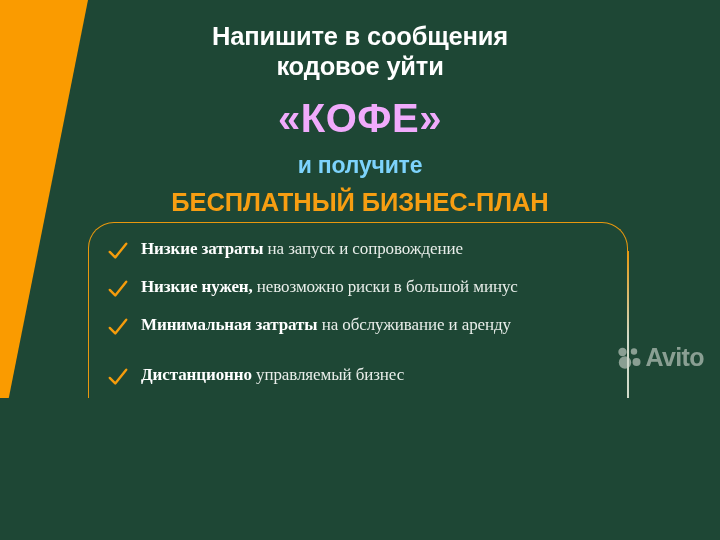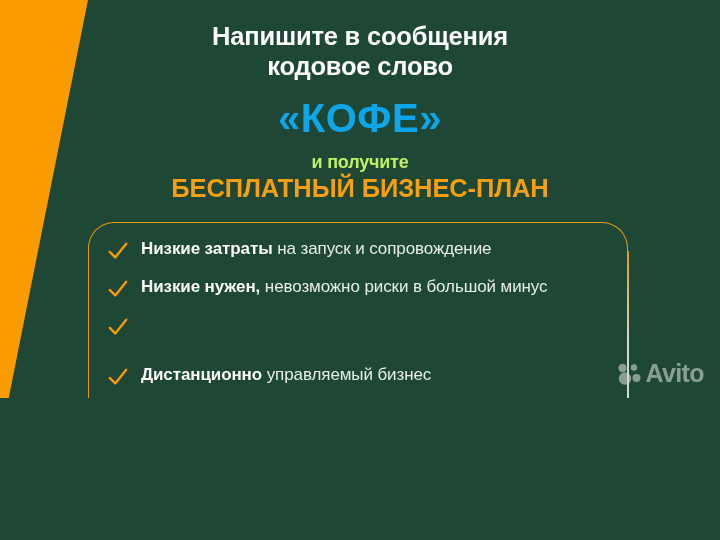--- a/index.html
+++ b/index.html
@@ -43,41 +43,41 @@
     z-index: 5;
   }
   .h-line1 {
     color: #ffffff;
     font-size: 25.5px;
     font-weight: bold;
     line-height: 1.17;
     letter-spacing: -0.2px;
   }
   .h-code {
-    color: #0ea5e9;
+    color: #f0abfc;
     font-size: 40px;
     font-weight: bold;
     line-height: 1.0;
     margin-top: 16px;
     letter-spacing: 0.5px;
   }
   .h-line3 {
-    color: #bef264;
-    font-size: 18px;
+    color: #7dd3fc;
+    font-size: 23px;
     font-weight: bold;
     line-height: 1.17;
     margin-top: 14px;
     letter-spacing: -0.2px;
   }
   .h-line4 {
     color: #f79e12;
     font-size: 25.5px;
     font-weight: bold;
     line-height: 1.17;
-    margin-top: 1px;
+    margin-top: 9px;
     letter-spacing: -0.1px;
   }
 
   
   #card {
     position: absolute;
     left: 88px;
     top: 222px;
     width: 540px;
     height: 360px;
@@ -97,20 +97,21 @@
     height: 332px;
     background: linear-gradient(to bottom, #e8980e 0%, #cfd9c8 26%, #d7e0d0 100%);
   }
 
   #bullets {
     position: absolute;
     left: 107px;
     top: 238px;
     width: 520px;
     z-index: 6;
+    font-family: Liberation Serif, serif;
   }
   .bullet {
     display: flex;
     align-items: flex-start;
     margin-bottom: 14px;
   }
   .bullet:last-child { margin-bottom: 0; margin-top: 26px; }
 
   .check {
     flex: 0 0 auto;
@@ -128,21 +129,21 @@
   }
   .btext b {
     color: #ffffff;
     font-weight: bold;
   }
 
   
   #avito {
     position: absolute;
     right: 16px;
-    bottom: 10px;
+    bottom: 26px;
     display: flex;
     align-items: center;
     opacity: 0.62;
     z-index: 8;
     justify-content: flex-end;
   }
   #avito-mark { margin-right: 3px; }
   #avito-text {
     color: #cdd6cd;
     font-size: 25px;
@@ -154,21 +155,21 @@
 <body>
 
 <div id="banner">
 
   <svg id="wedge" viewBox="0 0 120 440" preserveAspectRatio="none" aria-hidden="true">
     <polygon points="0,0 88,0 2,432 0,436" fill="#fa9b00"></polygon>
   </svg>
 
   <div id="headline">
     <div class="h-line1">Напишите в сообщения</div>
-    <div class="h-line1">кодовое слово</div>
+    <div class="h-line1">кодовое уйти</div>
     <div class="h-code">«КОФЕ»</div>
     <div class="h-line3">и получите</div>
     <div class="h-line4">БЕСПЛАТНЫЙ БИЗНЕС-ПЛАН</div>
   </div>
 
   <div id="card">
     <div id="card-right-fade"></div>
   </div>
 
   <div id="bullets">
@@ -189,20 +190,23 @@
       </svg>
       <div class="btext">
         <b>Низкие нужен,</b><span> невозможно риски в большой минус</span>
       </div>
     </div>
 
     <div class="bullet">
       <svg class="check" viewBox="0 0 24 24" aria-hidden="true">
         <path d="M3 13 L9 19 L21 4" fill="none" stroke="#f59c0c" stroke-width="2.6" stroke-linecap="round" stroke-linejoin="round"></path>
       </svg>
+      <div class="btext">
+        <b>Минимальная затраты</b><span> на обслуживание и аренду</span>
+      </div>
     </div>
 
 
     <div class="bullet">
       <svg class="check" viewBox="0 0 24 24" aria-hidden="true">
         <path d="M3 13 L9 19 L21 4" fill="none" stroke="#f59c0c" stroke-width="2.6" stroke-linecap="round" stroke-linejoin="round"></path>
       </svg>
       <div class="btext">
         <b>Дистанционно</b><span> управляемый бизнес</span>
       </div>

